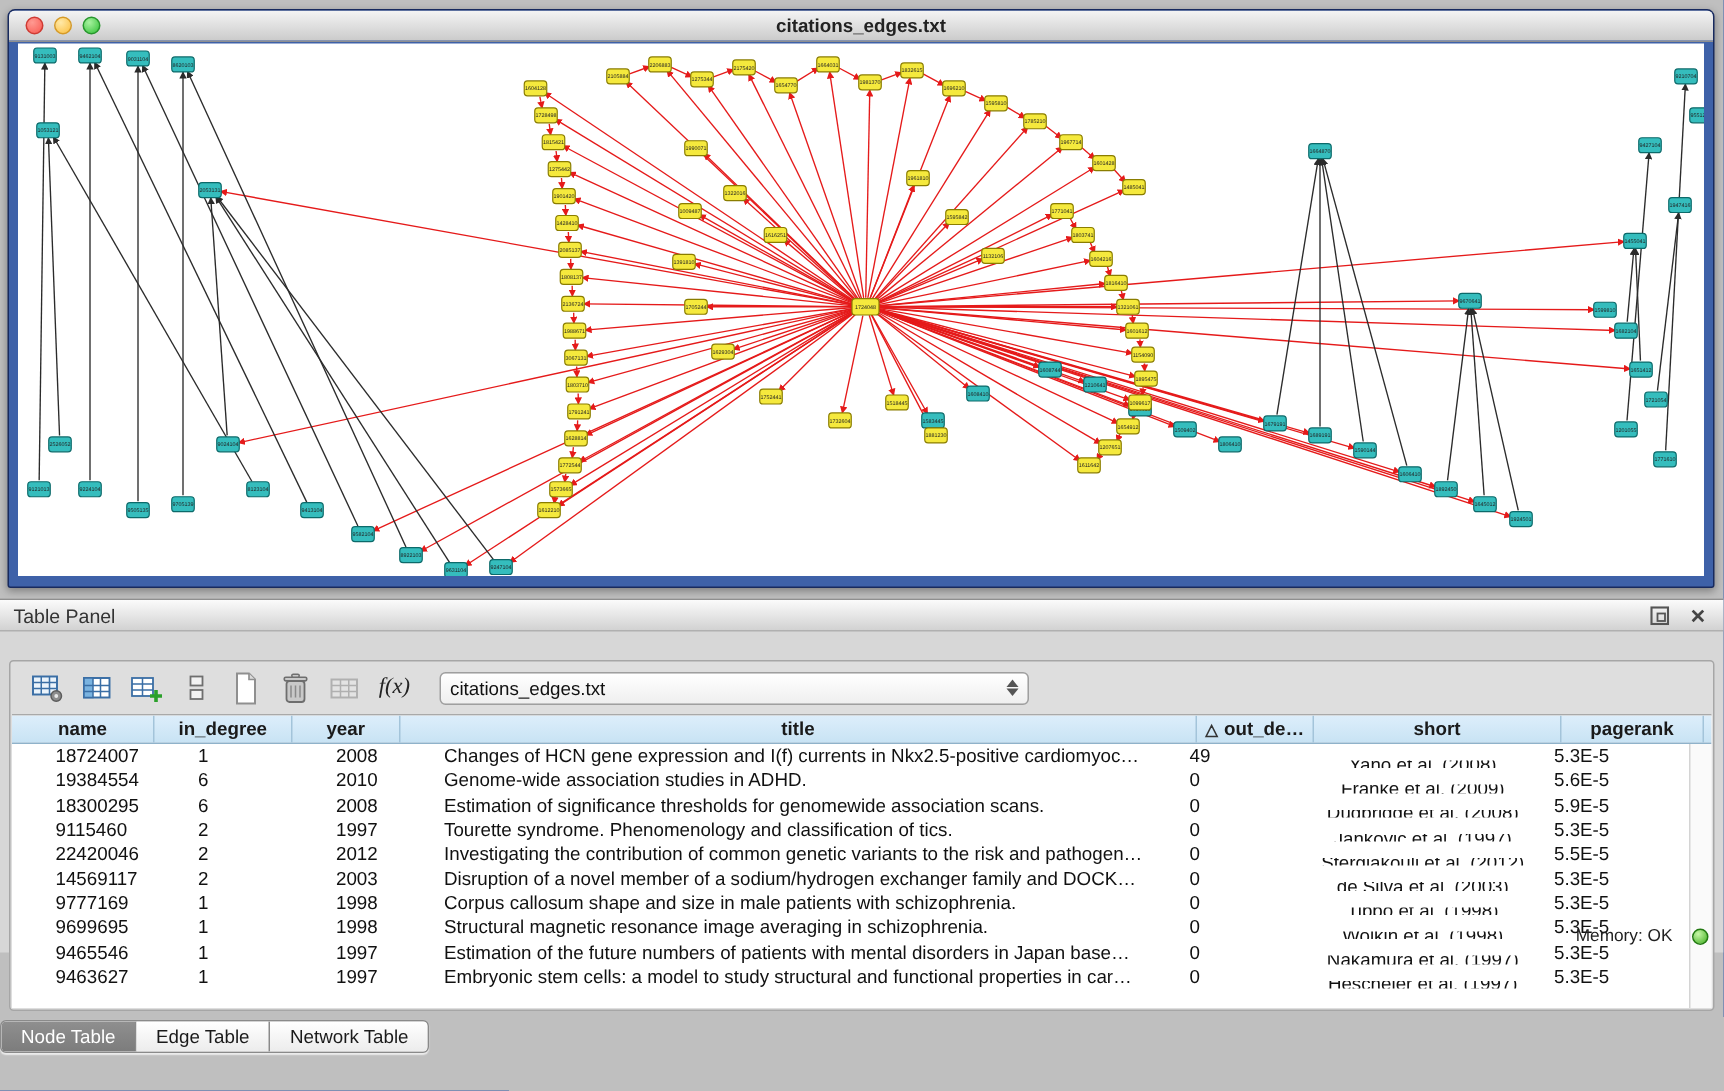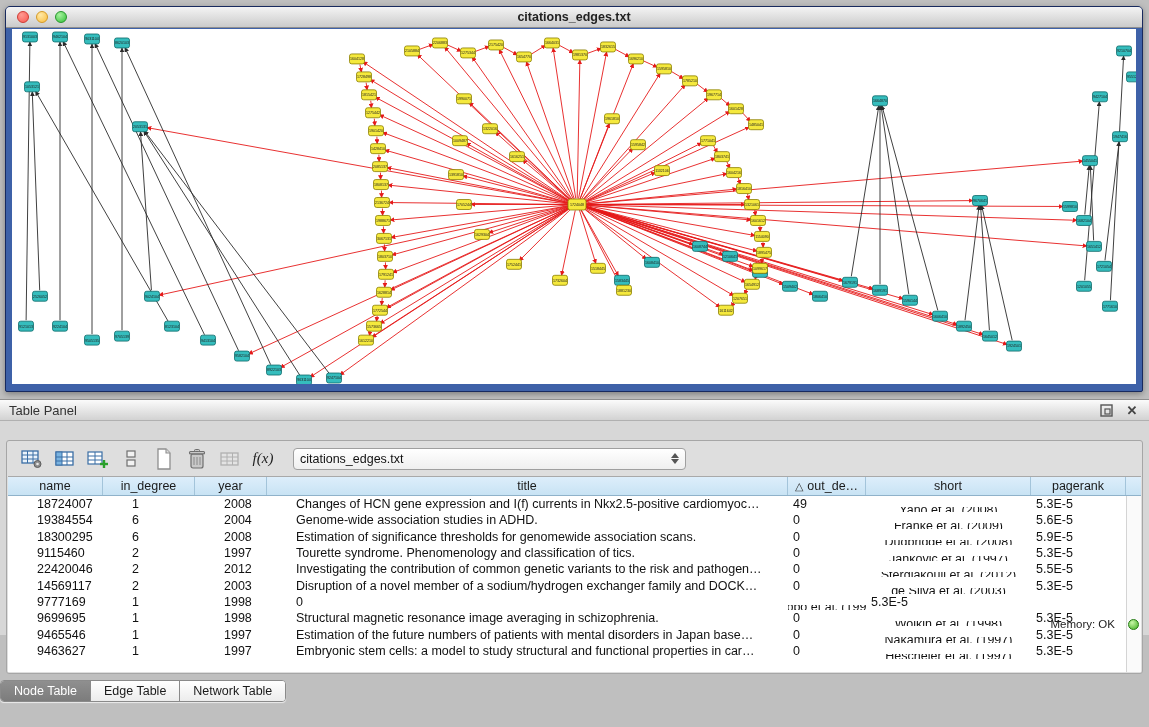--- a/index.html
+++ b/index.html
@@ -44,21 +44,21 @@
   .combo .combo-value { flex:1; font-size:12.5px; color:#111; }
   .combo .combo-arrows { display:flex; flex-direction:column; align-items:center; gap:1px; padding-left:6px; }
   .combo .combo-arrows span { width:0; height:0; border-left:4px solid transparent; border-right:4px solid transparent; }
   .combo .up   { border-bottom:5px solid #555; }
   .combo .down { border-top:5px solid #555; }
 
   .table-wrap { position:absolute; left:1px; right:1px; top:35px; bottom:1px; background:#fff;
     border-top:1px solid #a9a9a9; overflow:hidden; }
   .thead { display:grid; grid-template-columns:95px 92px 72px 1fr 78px 165px 95px;
     height:19px; background:linear-gradient(#ddeefb,#c8e3f4); border-bottom:1px solid #8fb2ca;
-    padding-right:15px; }
+    padding-right:5px;font-weight:bold; }
   .th { font-size:12.5px; color:#1a1a1a; display:flex; align-items:center; justify-content:center;
     border-right:1px solid #a3c4da; overflow:hidden; white-space:nowrap; }
   .th .sort-glyph { margin-right:4px; font-size:11px; color:#333; }
   .tbody { position:absolute; left:0; right:15px; top:19px; bottom:0; overflow:hidden;padding-left:24px; }
   .tr { display:grid; grid-template-columns:95px 92px 72px 1fr 78px 165px 95px; height:16.3px; }
   .td { font-size:12.5px; color:#111; padding:0 5px; white-space:nowrap; overflow:hidden;
     display:flex; align-items:center; }
   .td.center { justify-content:center;margin-top:11px; }
   .vscroll { position:absolute; right:0; top:19px; bottom:0; width:15px; background:#fafafa;
     border-left:1px solid #d4d4d4; }
@@ -784,21 +784,21 @@
             <div class="td">1</div>
             <div class="td">2008</div>
             <div class="td">Changes of HCN gene expression and I(f) currents in Nkx2.5-positive cardiomyoc…</div>
             <div class="td">49</div>
             <div class="td center">Yano et al. (2008)</div>
             <div class="td">5.3E-5</div>
           </div>
           <div class="tr">
             <div class="td">19384554</div>
             <div class="td">6</div>
-            <div class="td">2004</div>
+            <div class="td">2010</div>
             <div class="td">Genome-wide association studies in ADHD.</div>
             <div class="td">0</div>
             <div class="td center">Franke et al. (2009)</div>
             <div class="td">5.6E-5</div>
           </div>
           <div class="tr">
             <div class="td">18300295</div>
             <div class="td">6</div>
             <div class="td">2008</div>
             <div class="td">Estimation of significance thresholds for genomewide association scans.</div>
@@ -830,20 +830,21 @@
             <div class="td">2003</div>
             <div class="td">Disruption of a novel member of a sodium/hydrogen exchanger family and DOCK…</div>
             <div class="td">0</div>
             <div class="td center">de Silva et al. (2003)</div>
             <div class="td">5.3E-5</div>
           </div>
           <div class="tr">
             <div class="td">9777169</div>
             <div class="td">1</div>
             <div class="td">1998</div>
+            <div class="td">Corpus callosum shape and size in male patients with schizophrenia.</div>
             <div class="td">0</div>
             <div class="td center">Tibbo et al. (1998)</div>
             <div class="td">5.3E-5</div>
           </div>
           <div class="tr">
             <div class="td">9699695</div>
             <div class="td">1</div>
             <div class="td">1998</div>
             <div class="td">Structural magnetic resonance image averaging in schizophrenia.</div>
             <div class="td">0</div>

